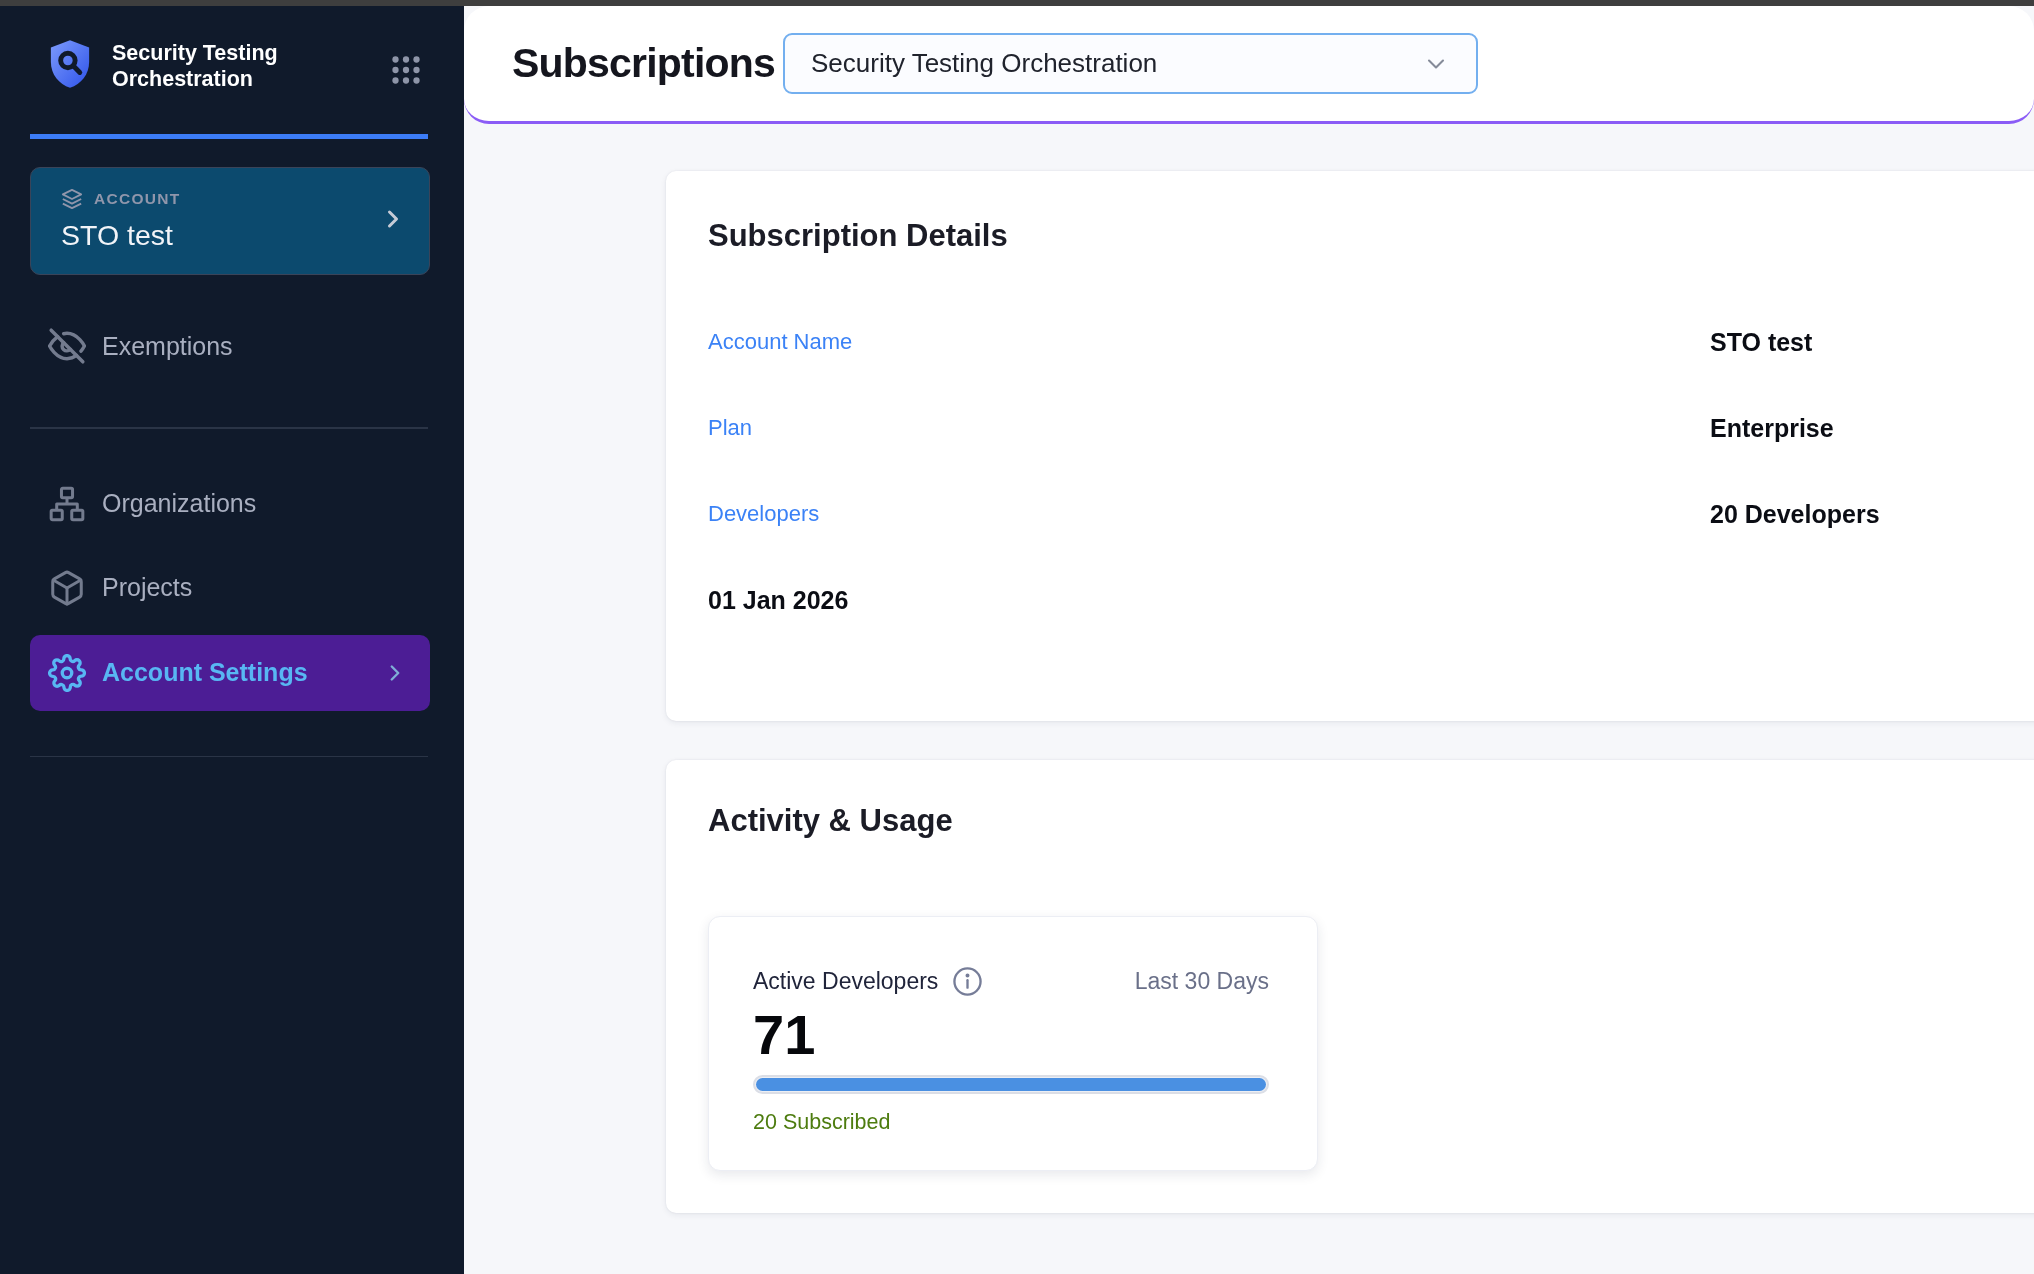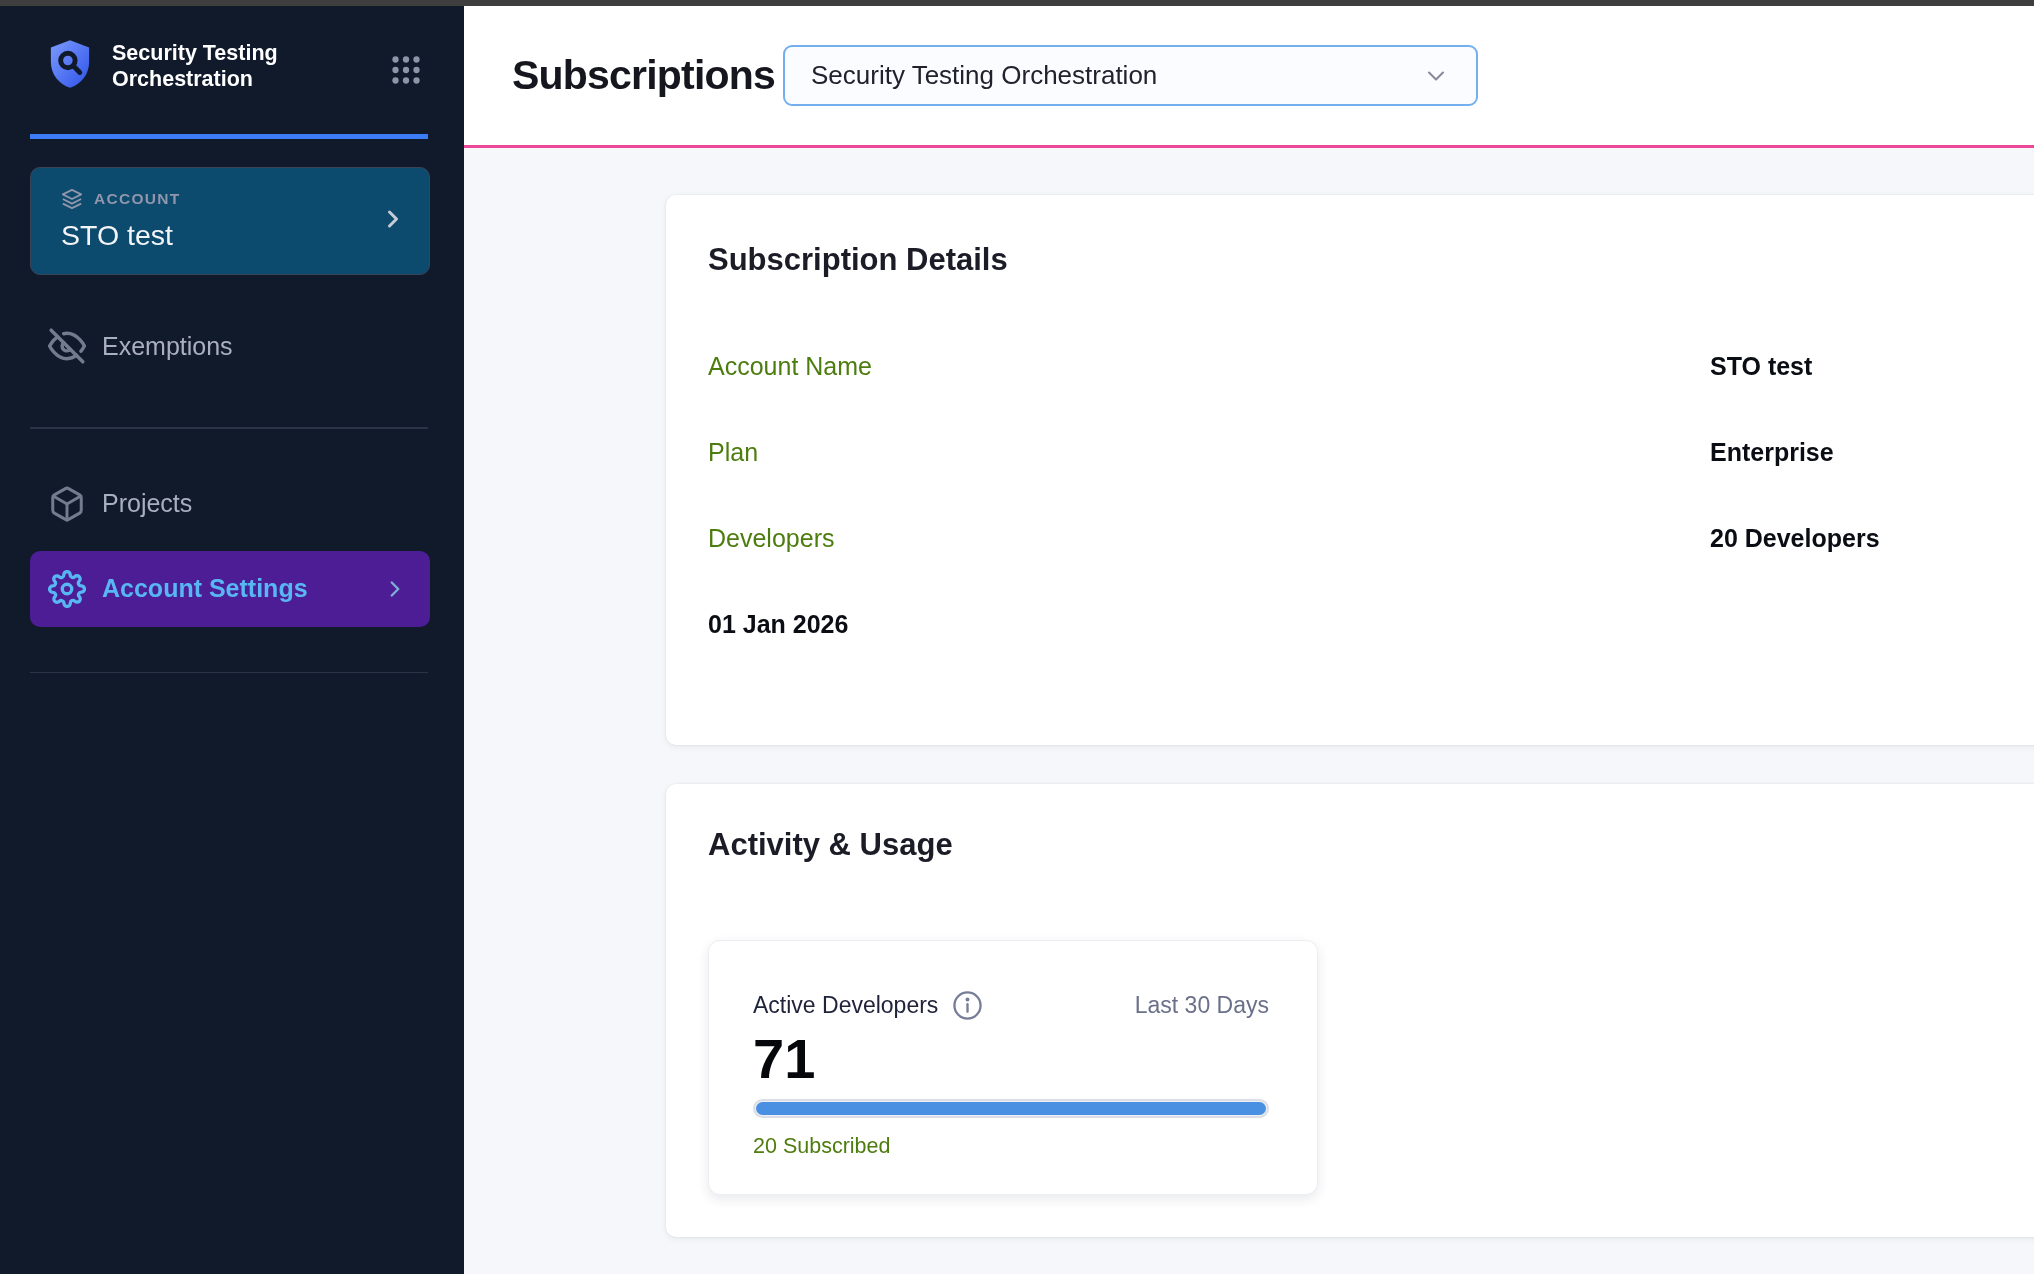--- a/index.html
+++ b/index.html
@@ -36,36 +36,36 @@
   .nav-item.mb22 { margin-bottom:22px; }
   .nav-item.mb16 { margin-bottom:16px; }
   .nav-item.active { margin:0 34px 0 30px; height:76px; padding:0 22px 0 18px;
     background:#4c1d95; border-radius:10px; color:#58B7F3; font-weight:600; }
   .nav-item.active .nav-icon { color:#58B7F3; }
   .active-chevron { margin-left:auto; color:#7FAED6; display:flex; }
   .nav-divider.second { margin-top:45px; }
 
   
   .main { flex:1; display:flex; flex-direction:column; background:#F6F7FA; min-width:0; }
-  .main-header { height:142px; background:#FFFFFF; border-bottom:3px solid #ec4899;
-    display:flex; align-items:center; padding-left:48px; flex:0 0 auto; }
+  .main-header { height:118px; background:#FFFFFF; border-bottom:3px solid #8b5cf6;
+    display:flex; align-items:center; padding-left:48px; flex:0 0 auto;border-radius:25px; }
   .page-title { font-size:41px; font-weight:700; color:#15161E; letter-spacing:-0.8px; margin:0; }
   .module-select { margin-left:8px; width:695px; height:61px; border:2px solid #73AFEF; border-radius:9px;
     background:#FBFCFF; display:flex; align-items:center; padding:0 26px; cursor:pointer; }
   .module-select-value { font-size:26px; color:#20232D; }
   .module-select .chev { margin-left:auto; color:#858B99; display:flex; }
 
   .content { flex:1; padding:47px 13px 0 202px; overflow:hidden; }
   .card { background:#FFFFFF; border-radius:10px; width:1430px;
     box-shadow:0 2px 6px rgba(26,36,64,.07), 0 0 2px rgba(26,36,64,.09); }
   .card h2 { margin:0; font-size:31px; line-height:34px; font-weight:600; color:#1B1C26; }
   .card-sub { height:550px; padding:48px 0 0 42px; }
   .detail-rows { margin-top:46px; }
   .detail-row { display:flex; align-items:center; height:86px; }
-  .detail-label { width:1002px; font-size:25px; color:#4d7c0f; }
+  .detail-label { width:1002px; font-size:22px; color:#3b82f6; }
   .detail-value { font-size:25px; font-weight:700; color:#0B0D14; }
 
   .card-activity { margin-top:39px; height:453px; padding:44px 0 0 42px; }
   .stat-card { margin-top:78px; width:610px; height:255px; background:#FFFFFF;
     border:1px solid #ECEEF4; border-radius:12px; padding:48px 48px 0 44px;
     box-shadow:0 4px 12px rgba(26,36,64,.10); }
   .stat-top { display:flex; align-items:center; gap:13px; }
   .stat-label { font-size:23px; font-weight:500; color:#20243A; }
   .info-icon { color:#767D98; display:flex; cursor:pointer; }
   .stat-period { margin-left:auto; font-size:23px; color:#6A7089; }
@@ -141,20 +141,31 @@
             <path d="M17.94 17.94A10.07 10.07 0 0 1 12 20c-7 0-11-8-11-8a18.45 18.45 0 0 1 5.06-5.94M9.9 4.24A9.12 9.12 0 0 1 12 4c7 0 11 8 11 8a18.5 18.5 0 0 1-2.16 3.19m-6.72-1.07a3 3 0 1 1-4.24-4.24"></path>
             <line x1="2" y1="2" x2="22" y2="22"></line>
           </svg>
         </span>
         <span>Exemptions</span>
       </div>
 
       <hr class="nav-divider">
 
       <div class="nav-group">
+        <div class="nav-item mb22">
+          <span class="nav-icon">
+            <svg width="38" height="38" viewBox="0 0 24 24" fill="none" stroke="currentColor" stroke-width="1.9" stroke-linejoin="round">
+              <rect x="8.5" y="2" width="7" height="6" rx="0.8"></rect>
+              <rect x="2" y="16" width="7" height="6" rx="0.8"></rect>
+              <rect x="15" y="16" width="7" height="6" rx="0.8"></rect>
+              <path d="M12 8v4 M5.5 16v-4h13v4"></path>
+            </svg>
+          </span>
+          <span>Organizations</span>
+        </div>
 
         <div class="nav-item mb16">
           <span class="nav-icon">
             <svg width="38" height="38" viewBox="0 0 24 24" fill="none" stroke="currentColor" stroke-width="1.9" stroke-linecap="round" stroke-linejoin="round">
               <path d="M21 16V8a2 2 0 0 0-1-1.73l-7-4a2 2 0 0 0-2 0l-7 4A2 2 0 0 0 3 8v8a2 2 0 0 0 1 1.73l7 4a2 2 0 0 0 2 0l7-4A2 2 0 0 0 21 16z"></path>
               <polyline points="3.27 6.96 12 12.01 20.73 6.96"></polyline>
               <line x1="12" y1="22.08" x2="12" y2="12"></line>
             </svg>
           </span>
           <span>Projects</span>

